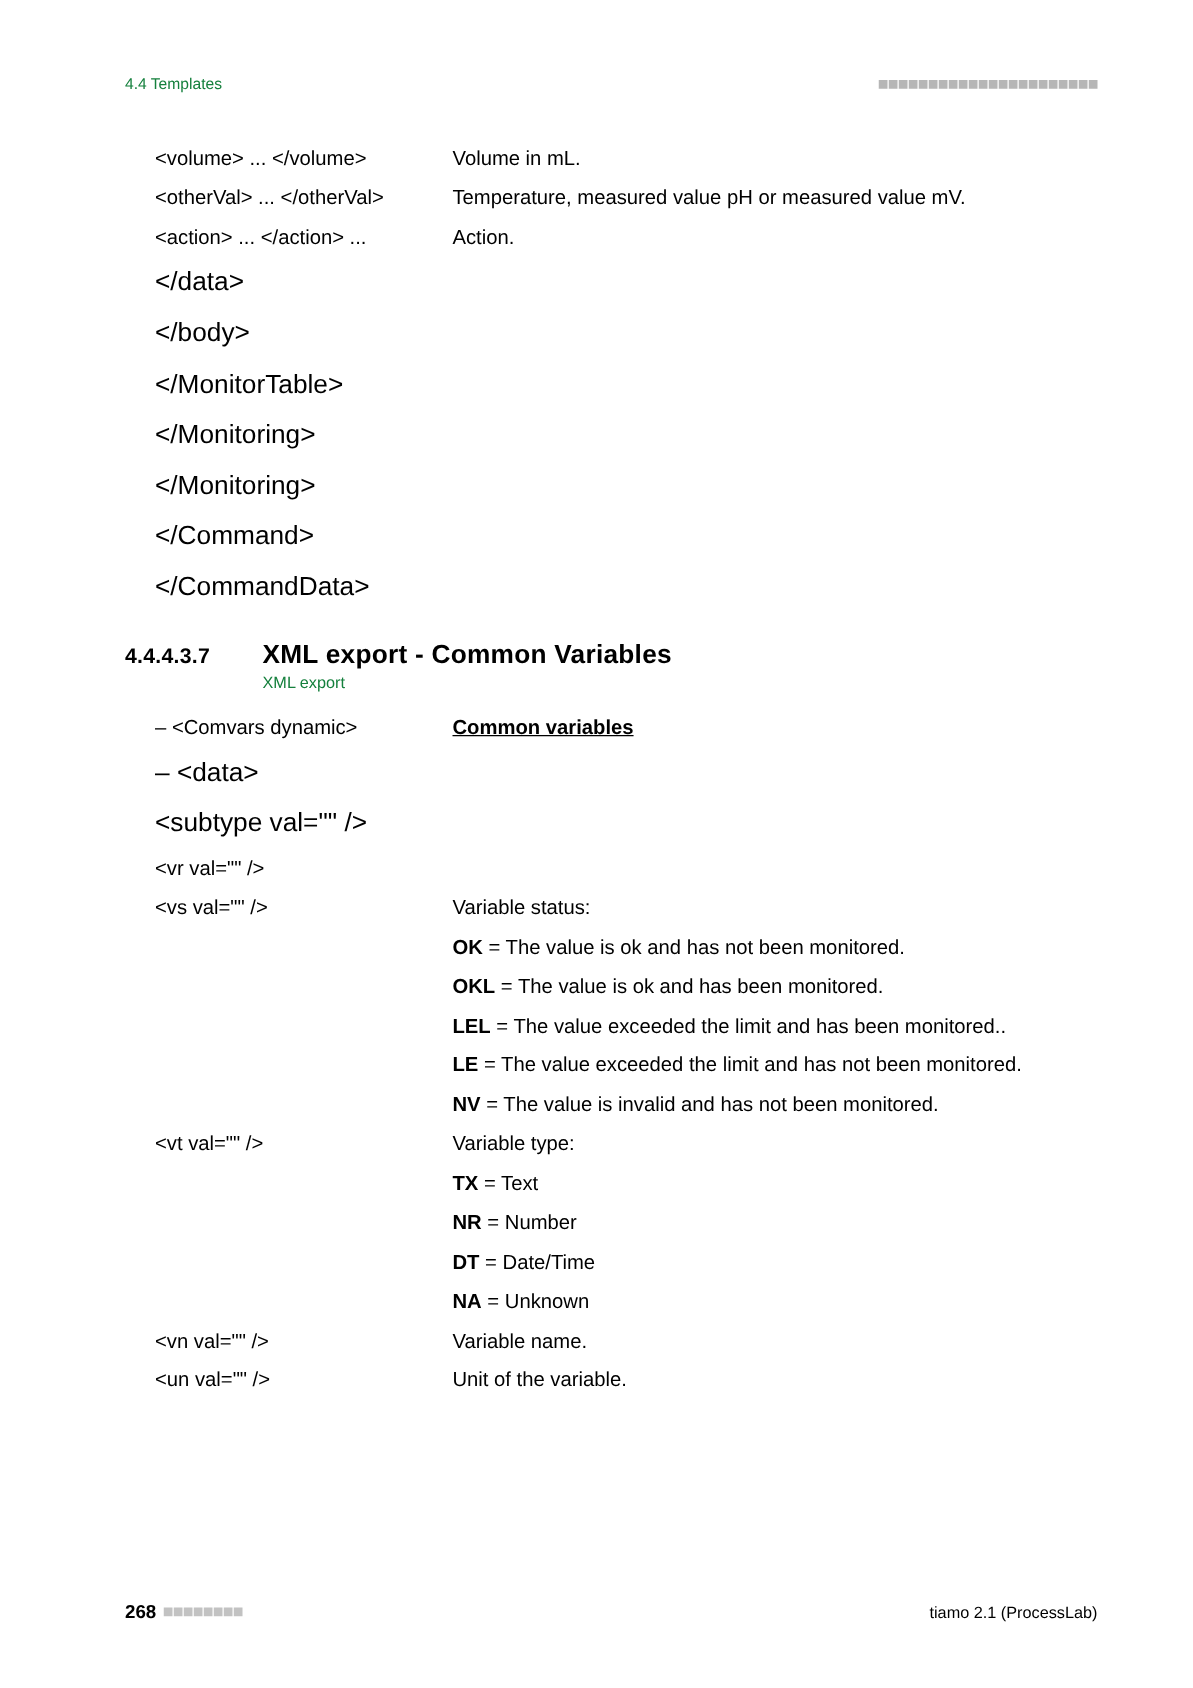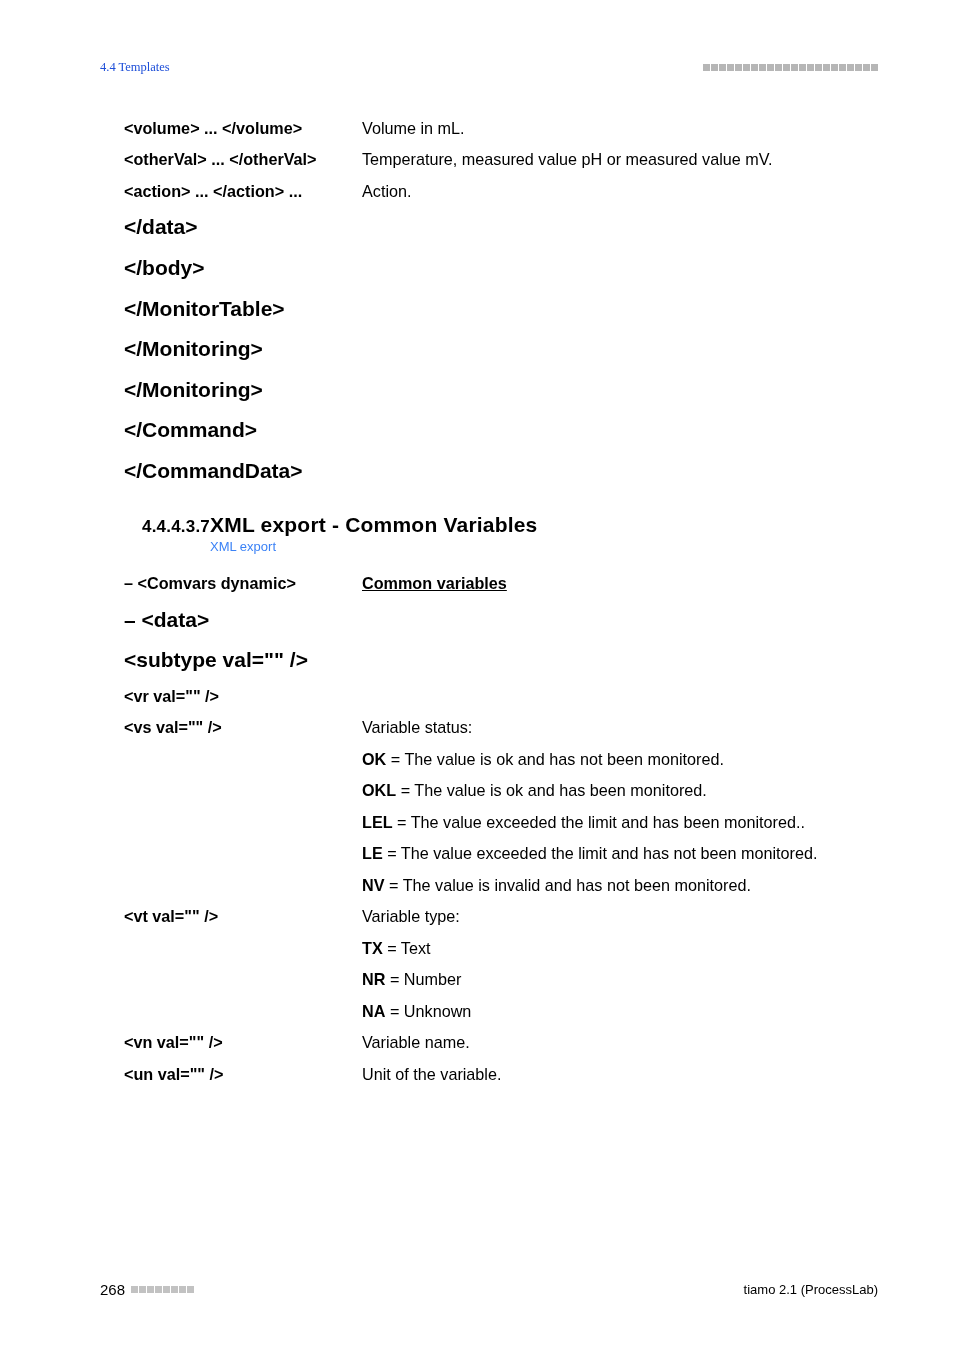--- a/index.html
+++ b/index.html
@@ -15,78 +15,77 @@
   .page {
     padding: 60px 76px 0 100px;
   }
   .header-row {
     display: flex;
     justify-content: space-between;
     align-items: center;
     font-size: 12.5px;
     margin-bottom: 42px;
   }
-  .header-left { color: #1d4ed8; font-family: Liberation Serif, serif; }
+  .header-left { color: #15803d; }
   .header-squares { display: flex; gap: 1px; }
   .header-squares span {
     width: 7px; height: 7px; background: #b6b6b6; display: inline-block;
   }
   .content { padding-left: 24px; }
   .row {
     display: flex;
     align-items: flex-start;
     margin-bottom: 8px;
     font-size: 16.2px;
     line-height: 1.45;
   }
   .col-left {
     width: 238px;
     flex-shrink: 0;
-    font-weight: 700;
+    font-weight: 400;
   }
   .col-right { flex: 1; }
   .single { margin-bottom: 8px; font-size: 21px; line-height: 1.55; }
   .single .col-left { display: inline-block; }
   .heading-row {
     display: flex;
     align-items: baseline;
     margin-top: 26px;
     margin-bottom: 2px;
     margin-left: -24px;
-    text-align: right;
   }
   .heading-num {
     font-weight: 800;
     font-size: 17px;
     width: 110px;
     flex-shrink: 0;
     letter-spacing: 0.2px;
   }
   .heading-text {
     font-weight: 800;
     font-size: 21px;
     letter-spacing: 0.2px;
   }
   .subhead {
     font-size: 13px;
     margin-left: 86px;
     margin-bottom: 18px;
-    color: #3b82f6;
+    color: #15803d;
   }
   .footer {
     position: absolute;
     bottom: 52px;
     left: 100px;
     right: 76px;
     display: flex;
     justify-content: space-between;
     align-items: center;
     font-size: 13px;
   }
-  .pg-num { font-weight: 400; font-size: 15px; display: flex; align-items: center; gap: 6px; text-align: right;}
+  .pg-num { font-weight: 700; font-size: 15px; display: flex; align-items: center; gap: 6px; text-align: right;}
   .footer-squares { display: flex; gap: 1px; }
   .footer-squares span {
     width: 7px; height: 7px; background: #c2c2c2; display: inline-block;
   }
   .nowrap { white-space: nowrap; }
 </style>
 </head>
 <body>
 
 <div class="page">
@@ -190,20 +189,24 @@
     <div class="row">
       <div class="col-left"></div>
       <div class="col-right"><b>TX</b><span> = Text</span></div>
     </div>
     <div class="row">
       <div class="col-left"></div>
       <div class="col-right"><b>NR</b><span> = Number</span></div>
     </div>
     <div class="row">
       <div class="col-left"></div>
+      <div class="col-right"><b>DT</b><span> = Date/Time</span></div>
+    </div>
+    <div class="row">
+      <div class="col-left"></div>
       <div class="col-right"><b>NA</b><span> = Unknown</span></div>
     </div>
 
     <div class="row">
       <div class="col-left">&lt;vn val="" /&gt;</div>
       <div class="col-right">Variable name.</div>
     </div>
     <div class="row">
       <div class="col-left">&lt;un val="" /&gt;</div>
       <div class="col-right">Unit of the variable.</div>

